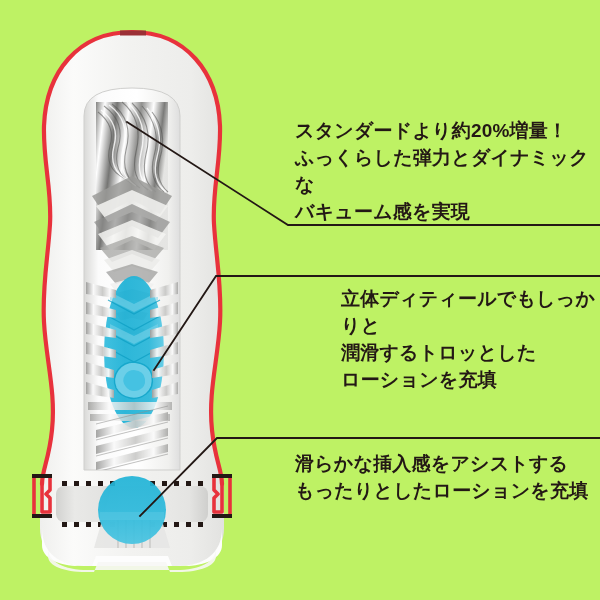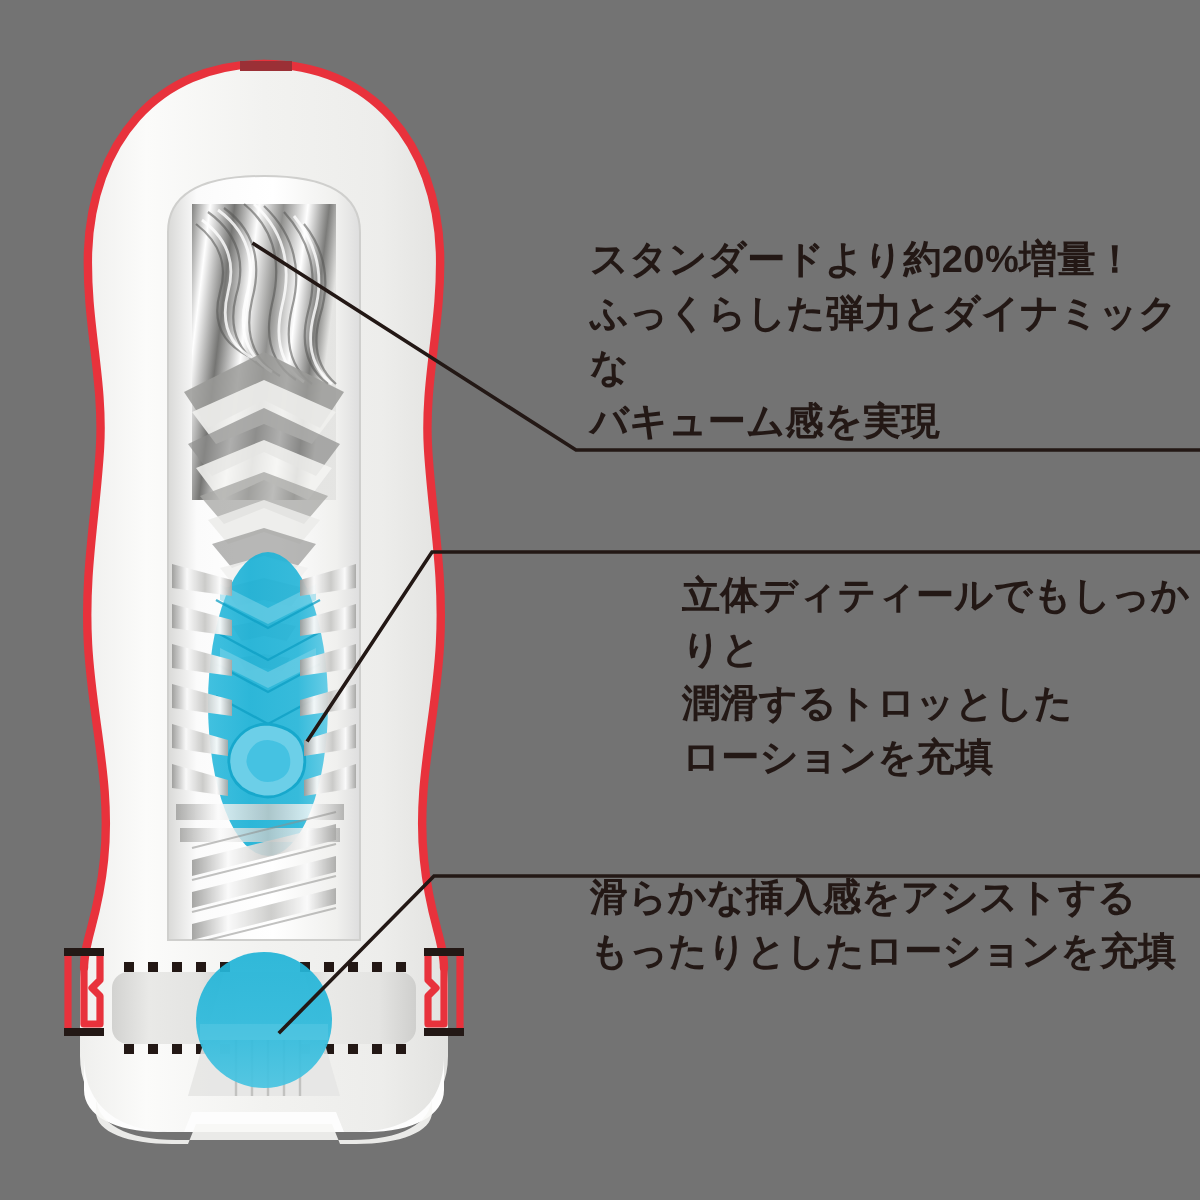--- a/index.html
+++ b/index.html
@@ -4,21 +4,21 @@
 <style>
   html, body {
     margin: 0;
     padding: 0;
     background: #dcdcda;
   }
   #stage {
     position: relative;
     width: 600px;
     height: 600px;
-    background: #737373;
+    background: #bef264;
     overflow: hidden;
     font-family: "Liberation Sans", "DejaVu Sans", sans-serif;
   }
   #product-svg {
     position: absolute;
     left: 0;
     top: 0;
     width: 600px;
     height: 600px;
   }
@@ -27,21 +27,21 @@
     color: #231815;
     font-weight: bold;
     font-size: 19px;
     line-height: 1.42;
     letter-spacing: 0.2px;
     white-space: pre-line;
     font-family: "Liberation Sans", "DejaVu Sans", sans-serif;
   }
   #callout-1 { left: 295px; top: 118px; }
   #callout-2 { left: 295px; top: 286px; margin-left: 46px; }
-  #callout-3 { left: 295px; top: 437px; }
+  #callout-3 { left: 295px; top: 451px; }
 </style>
 </head>
 <body>
 
 <div id="stage">
 
   <svg id="product-svg" viewBox="0 0 600 600">
     <defs>
       <linearGradient id="gBody" x1="0" y1="0" x2="1" y2="0">
         <stop offset="0" stop-color="#efefed"></stop>

